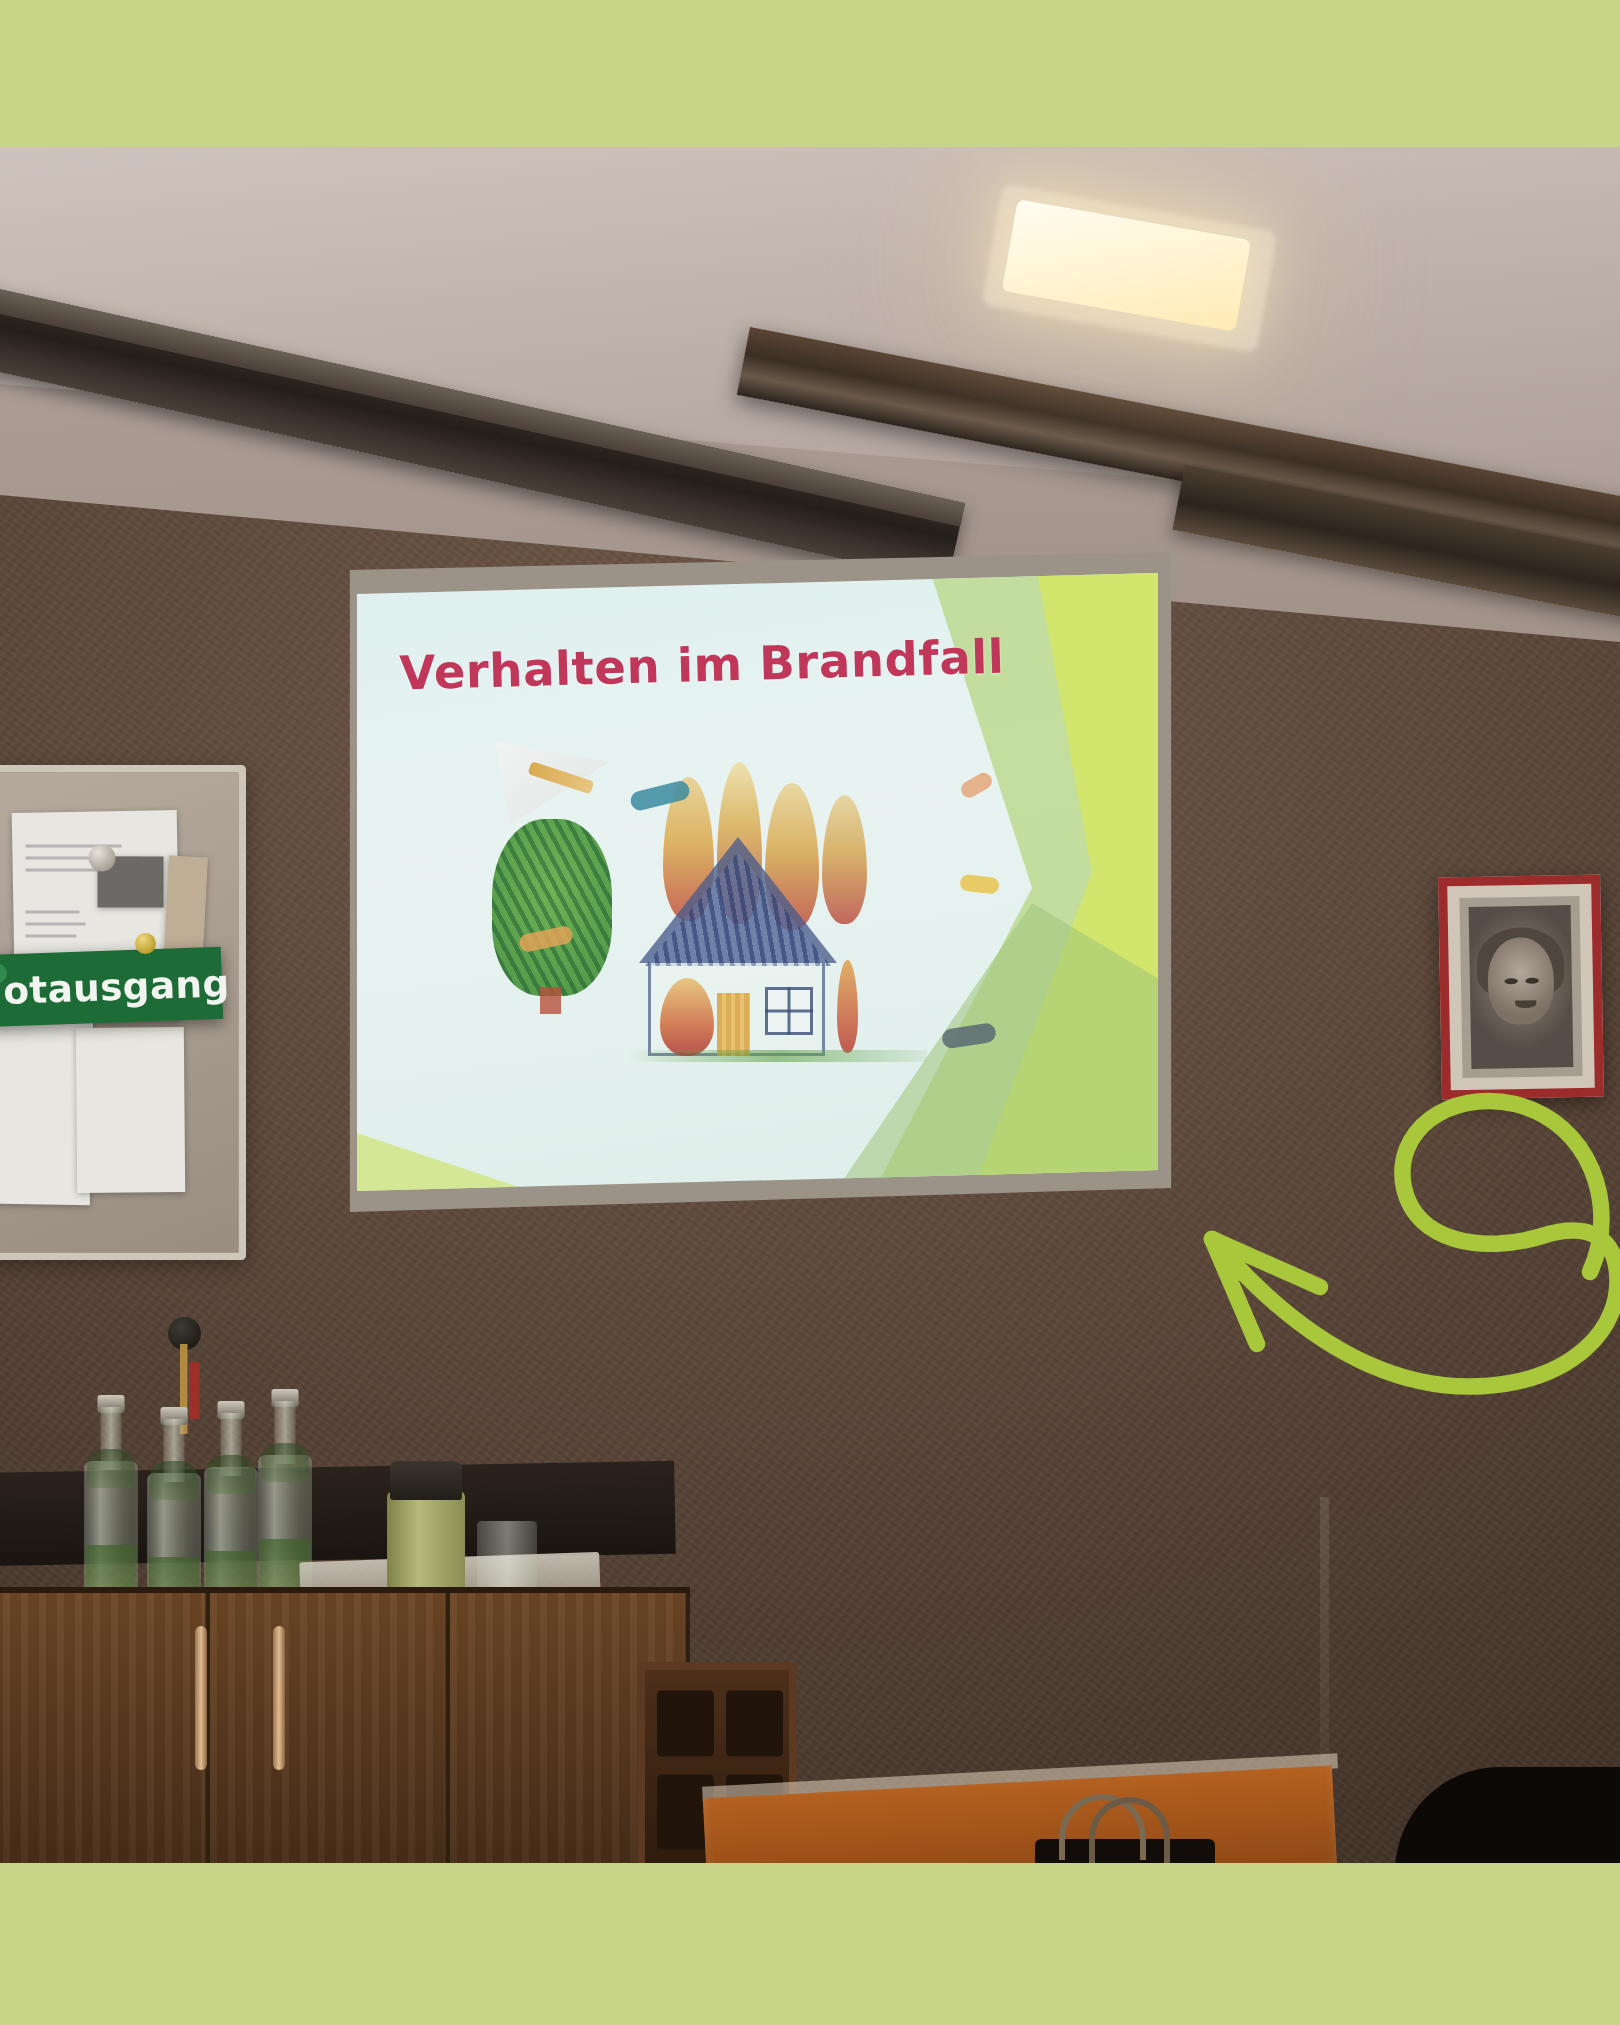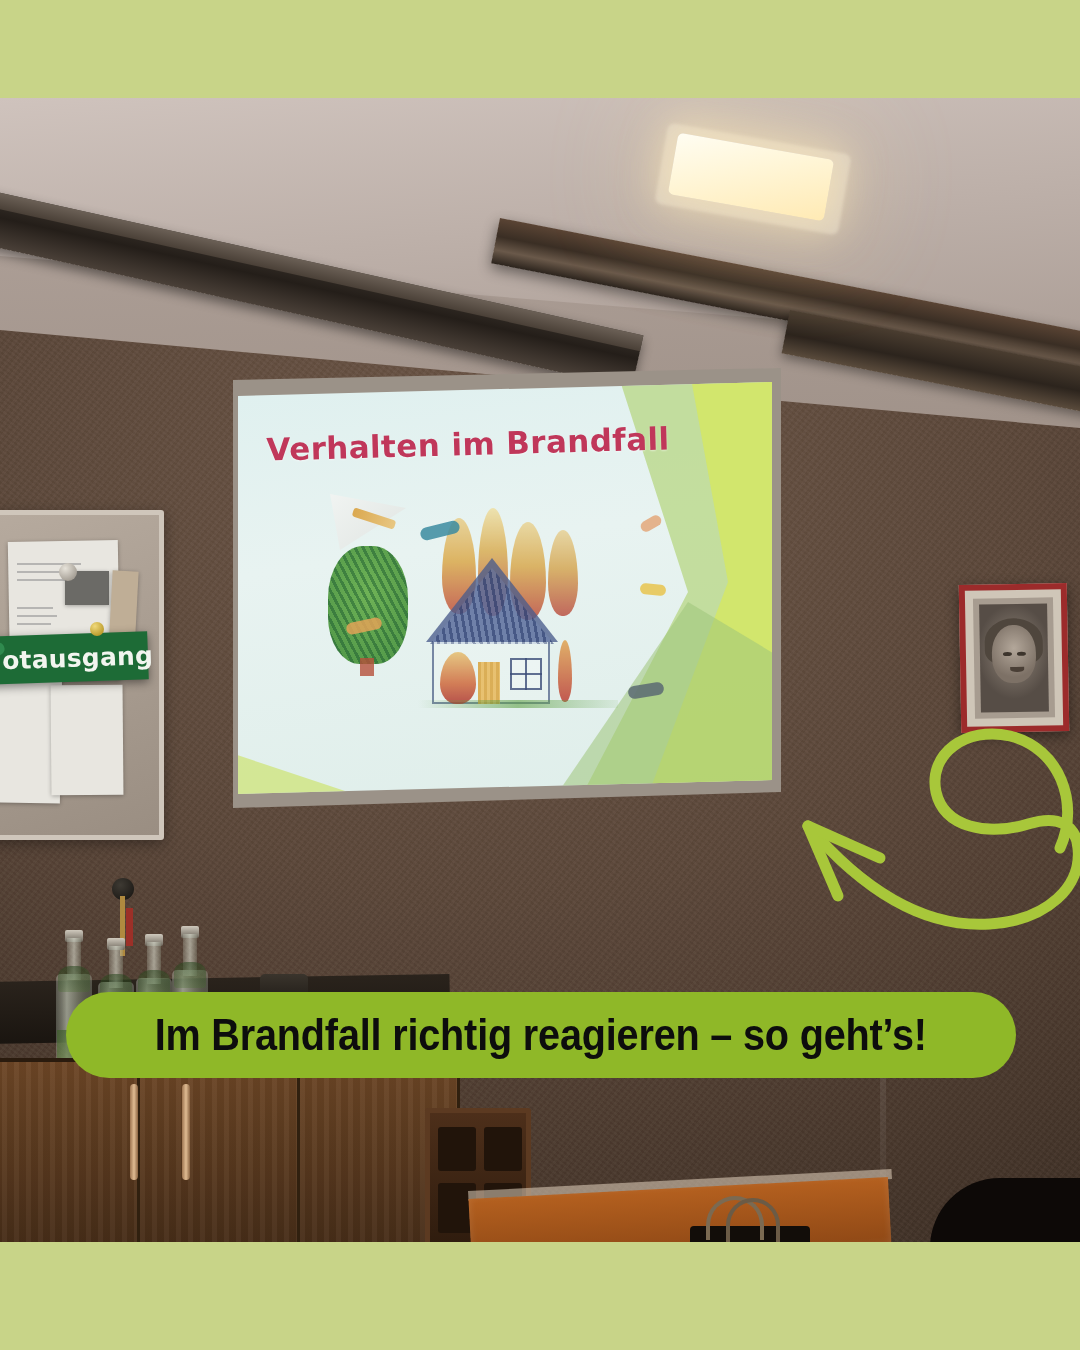--- a/index.html
+++ b/index.html
@@ -587,19 +587,16 @@
         <path d="M300 140 C320 96, 300 40, 250 28 C206 18, 168 46, 176 84
                  C184 120, 228 128, 268 116 C300 106, 316 118, 318 140
                  C322 178, 288 212, 230 216 C170 220, 110 190, 48 118"></path>
         <path d="M48 118 L120 150"></path>
         <path d="M48 118 L78 188"></path>
       </g>
     </svg>
 
   </div>
 
-  <div id="caption-pill">
-    <span id="caption-text">Im Brandfall richtig reagieren – so geht’s!</span>
-  </div>
 
   <div class="band" id="band-bottom"></div>
 
 </div>
 
 </body></html>

